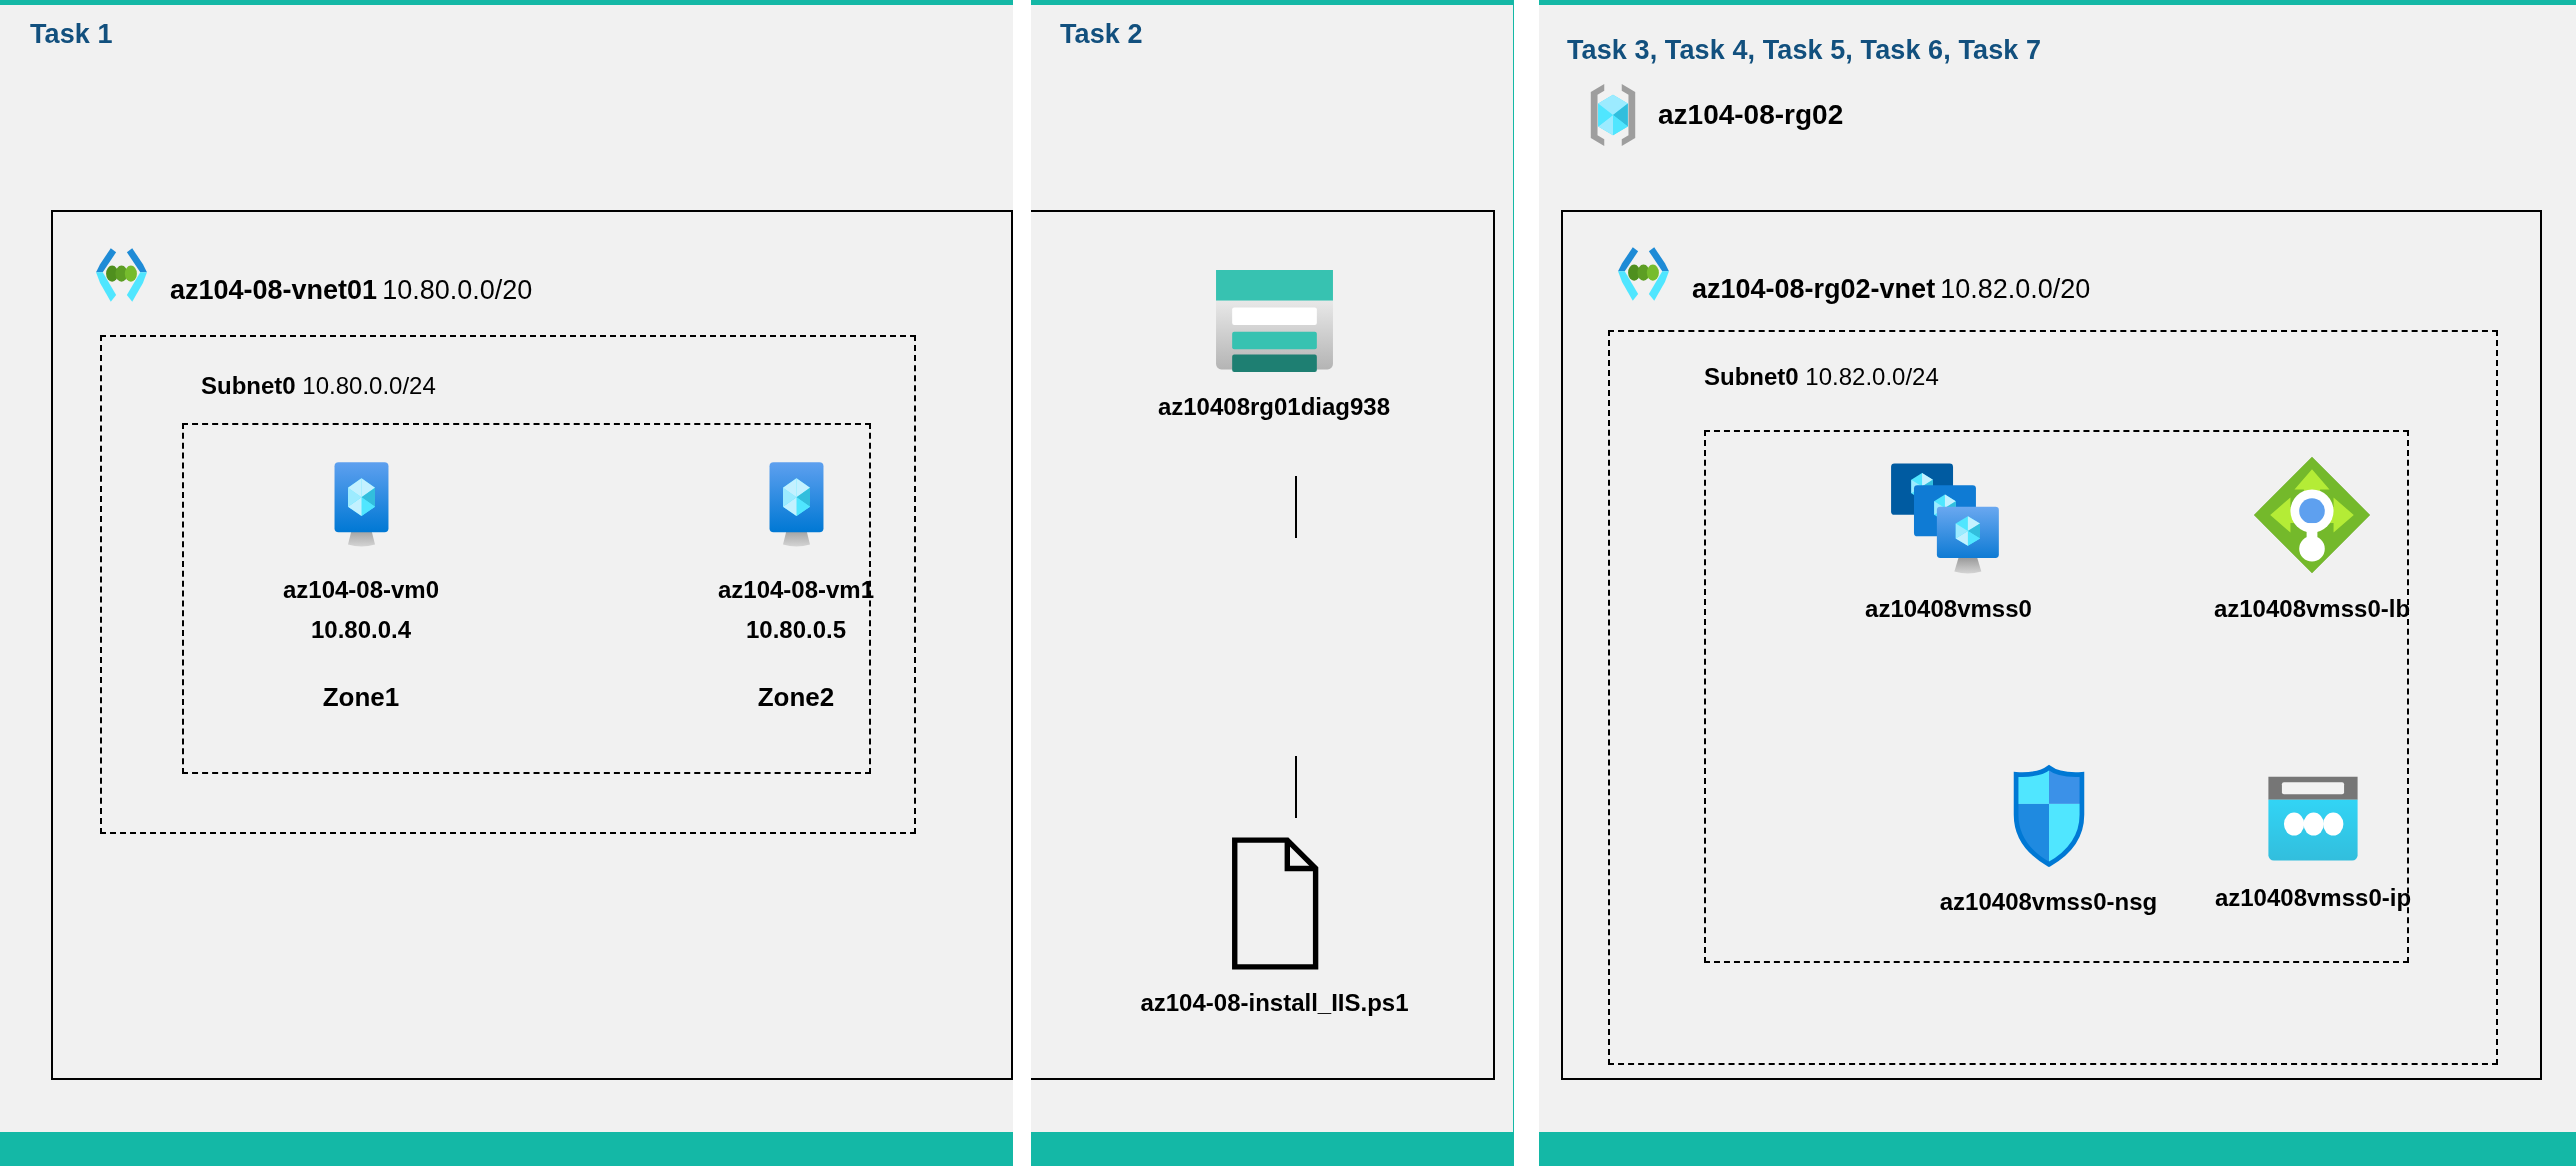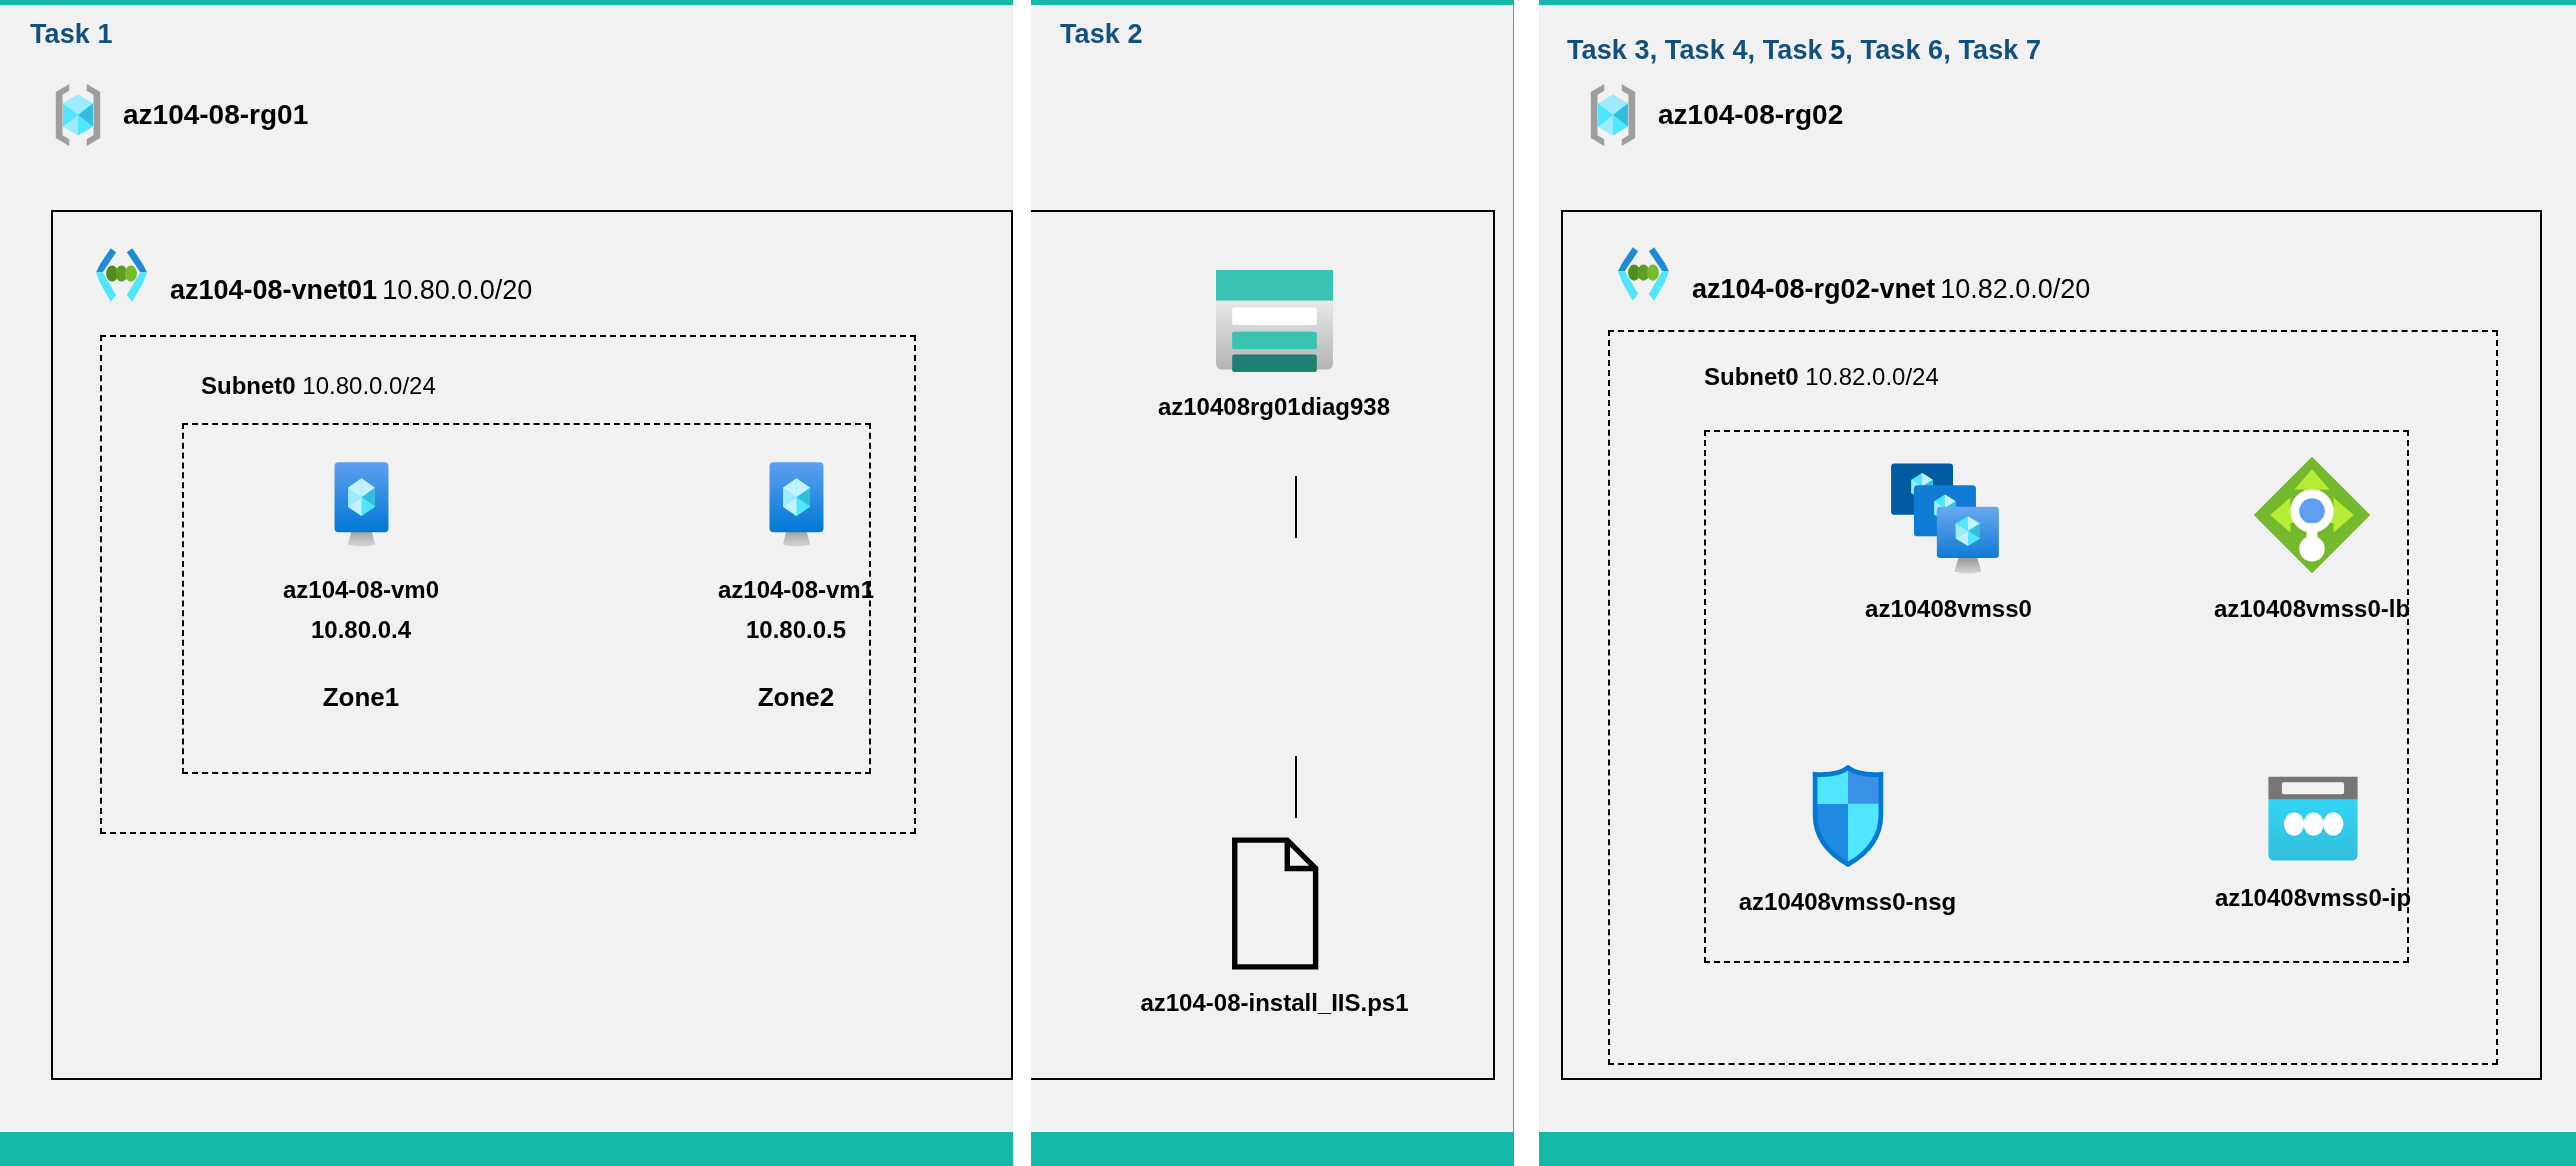--- a/index.html
+++ b/index.html
@@ -68,21 +68,21 @@
   .node .subcaption{font-size:24px;font-weight:bold;color:#000;white-space:nowrap;text-align:center;}
   .node .zonecaption{font-size:26px;font-weight:bold;color:#000;white-space:nowrap;text-align:center;}
 
   #node-vm0{left:253px;top:458px;width:216px;}
   #node-vm1{left:688px;top:458px;width:216px;}
   #node-storage{left:1146px;top:263px;width:256px;}
   #node-scripts{left:1146px;top:546px;width:256px;}
   #node-psfile{left:1106px;top:836px;width:337px;}
   #node-vmss{left:1807px;top:458px;width:283px;}
   #node-lb{left:2157px;top:453px;width:310px;}
-  #node-nsg{left:1706px;top:762px;width:283px;}
+  #node-nsg{left:1907px;top:762px;width:283px;}
   #node-ip{left:2178px;top:774px;width:270px;}
 
   .cap-gap-sm{height:12px;}
   .cap-gap-md{height:17.5px;}
   .cap-gap-lg{height:38px;}
 
   
   .connector{position:absolute;background:#000;width:2px;}
   #conn-1{left:1295px;top:476px;height:62px;}
   #conn-2{left:1295px;top:756px;height:62px;}
@@ -96,36 +96,20 @@
 <div class="canvas">
 
   <div class="panel" id="panel-task1"></div>
   <div class="panel" id="panel-task2"></div>
   <div class="panel" id="panel-task3"></div>
 
   <div class="task-label" id="label-task1">Task 1</div>
   <div class="task-label" id="label-task2">Task 2</div>
   <div class="task-label" id="label-task3">Task 3, Task 4, Task 5, Task 6, Task 7</div>
 
-  <div class="rg-header" id="rg01-header">
-    <span>
-      <svg width="58" height="70" viewBox="0 0 86 104">
-        <path d="M30 6 L10 18 L10 86 L30 98 L30 88 L20 82 L20 22 L30 16 Z" fill="#9e9e9e"></path>
-        <path d="M56 6 L76 18 L76 86 L56 98 L56 88 L66 82 L66 22 L56 16 Z" fill="#9e9e9e"></path>
-        <path d="M43 22 L65 35 L65 69 L43 82 L21 69 L21 35 Z" fill="#50e6ff"></path>
-        <path d="M43 22 L65 35 L43 52 Z" fill="#9cebff"></path>
-        <path d="M43 52 L65 35 L65 69 Z" fill="#32bedd"></path>
-        <path d="M43 52 L65 69 L43 82 Z" fill="#50e6ff"></path>
-        <path d="M43 52 L43 82 L21 69 Z" fill="#9cebff"></path>
-        <path d="M43 52 L21 69 L21 35 Z" fill="#50e6ff"></path>
-        <path d="M43 22 L43 52 L21 35 Z" fill="#9cebff"></path>
-      </svg>
-    </span>
-    <span class="rg-name">az104-08-rg01</span>
-  </div>
 
   <div class="rg-header" id="rg02-header">
     <span>
       <svg width="58" height="70" viewBox="0 0 86 104">
         <path d="M30 6 L10 18 L10 86 L30 98 L30 88 L20 82 L20 22 L30 16 Z" fill="#9e9e9e"></path>
         <path d="M56 6 L76 18 L76 86 L56 98 L56 88 L66 82 L66 22 L56 16 Z" fill="#9e9e9e"></path>
         <path d="M43 22 L65 35 L65 69 L43 82 L21 69 L21 35 Z" fill="#50e6ff"></path>
         <path d="M43 22 L65 35 L43 52 Z" fill="#9cebff"></path>
         <path d="M43 52 L65 35 L65 69 Z" fill="#32bedd"></path>
         <path d="M43 52 L65 69 L43 82 Z" fill="#50e6ff"></path>

